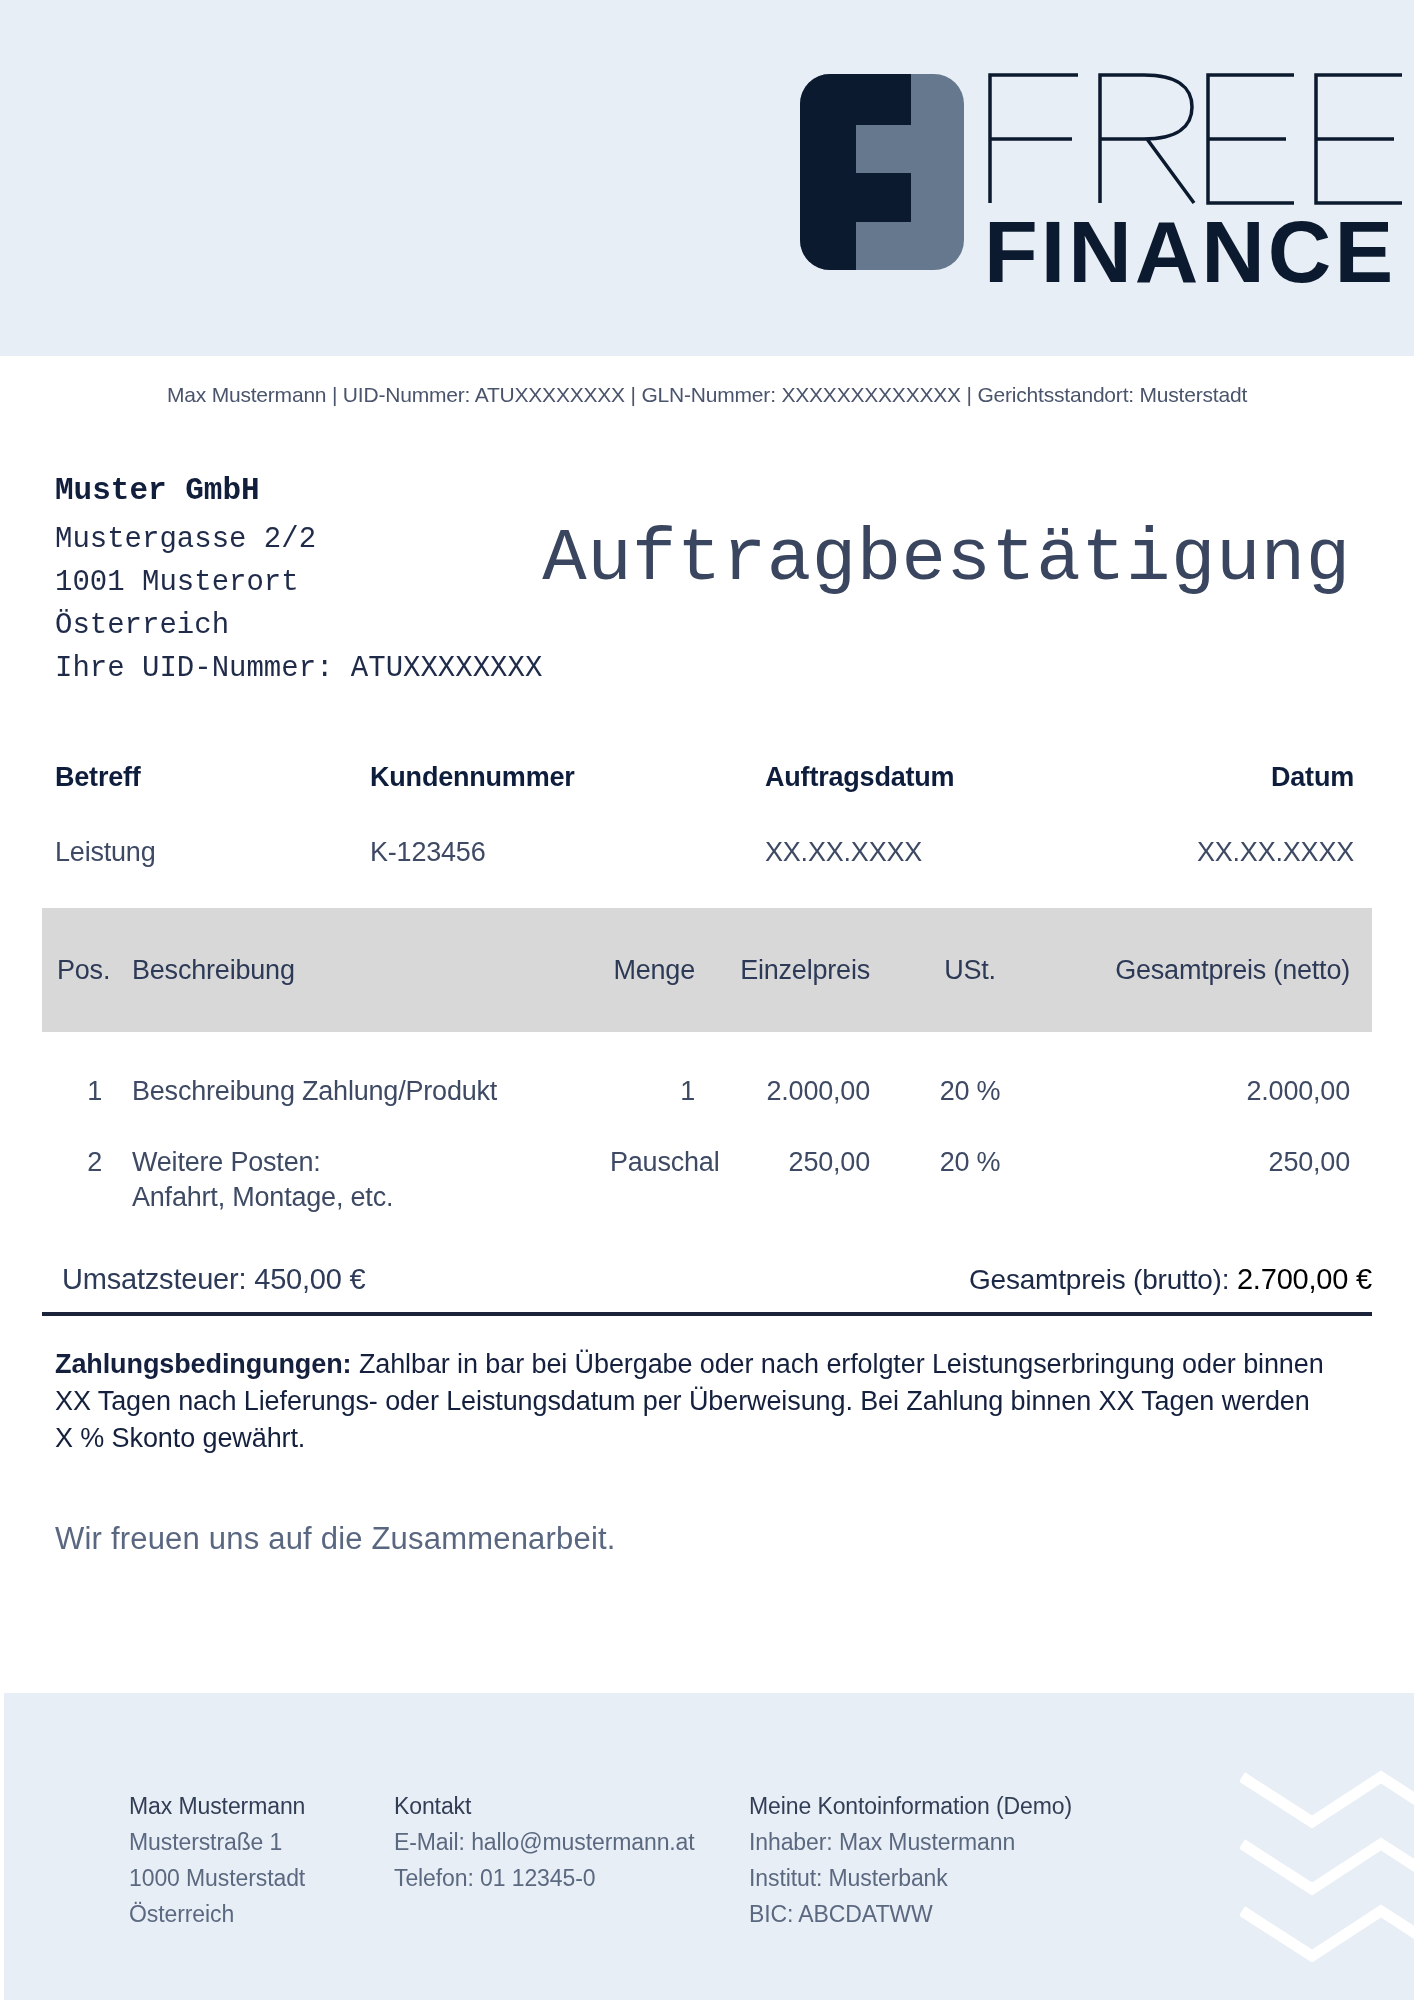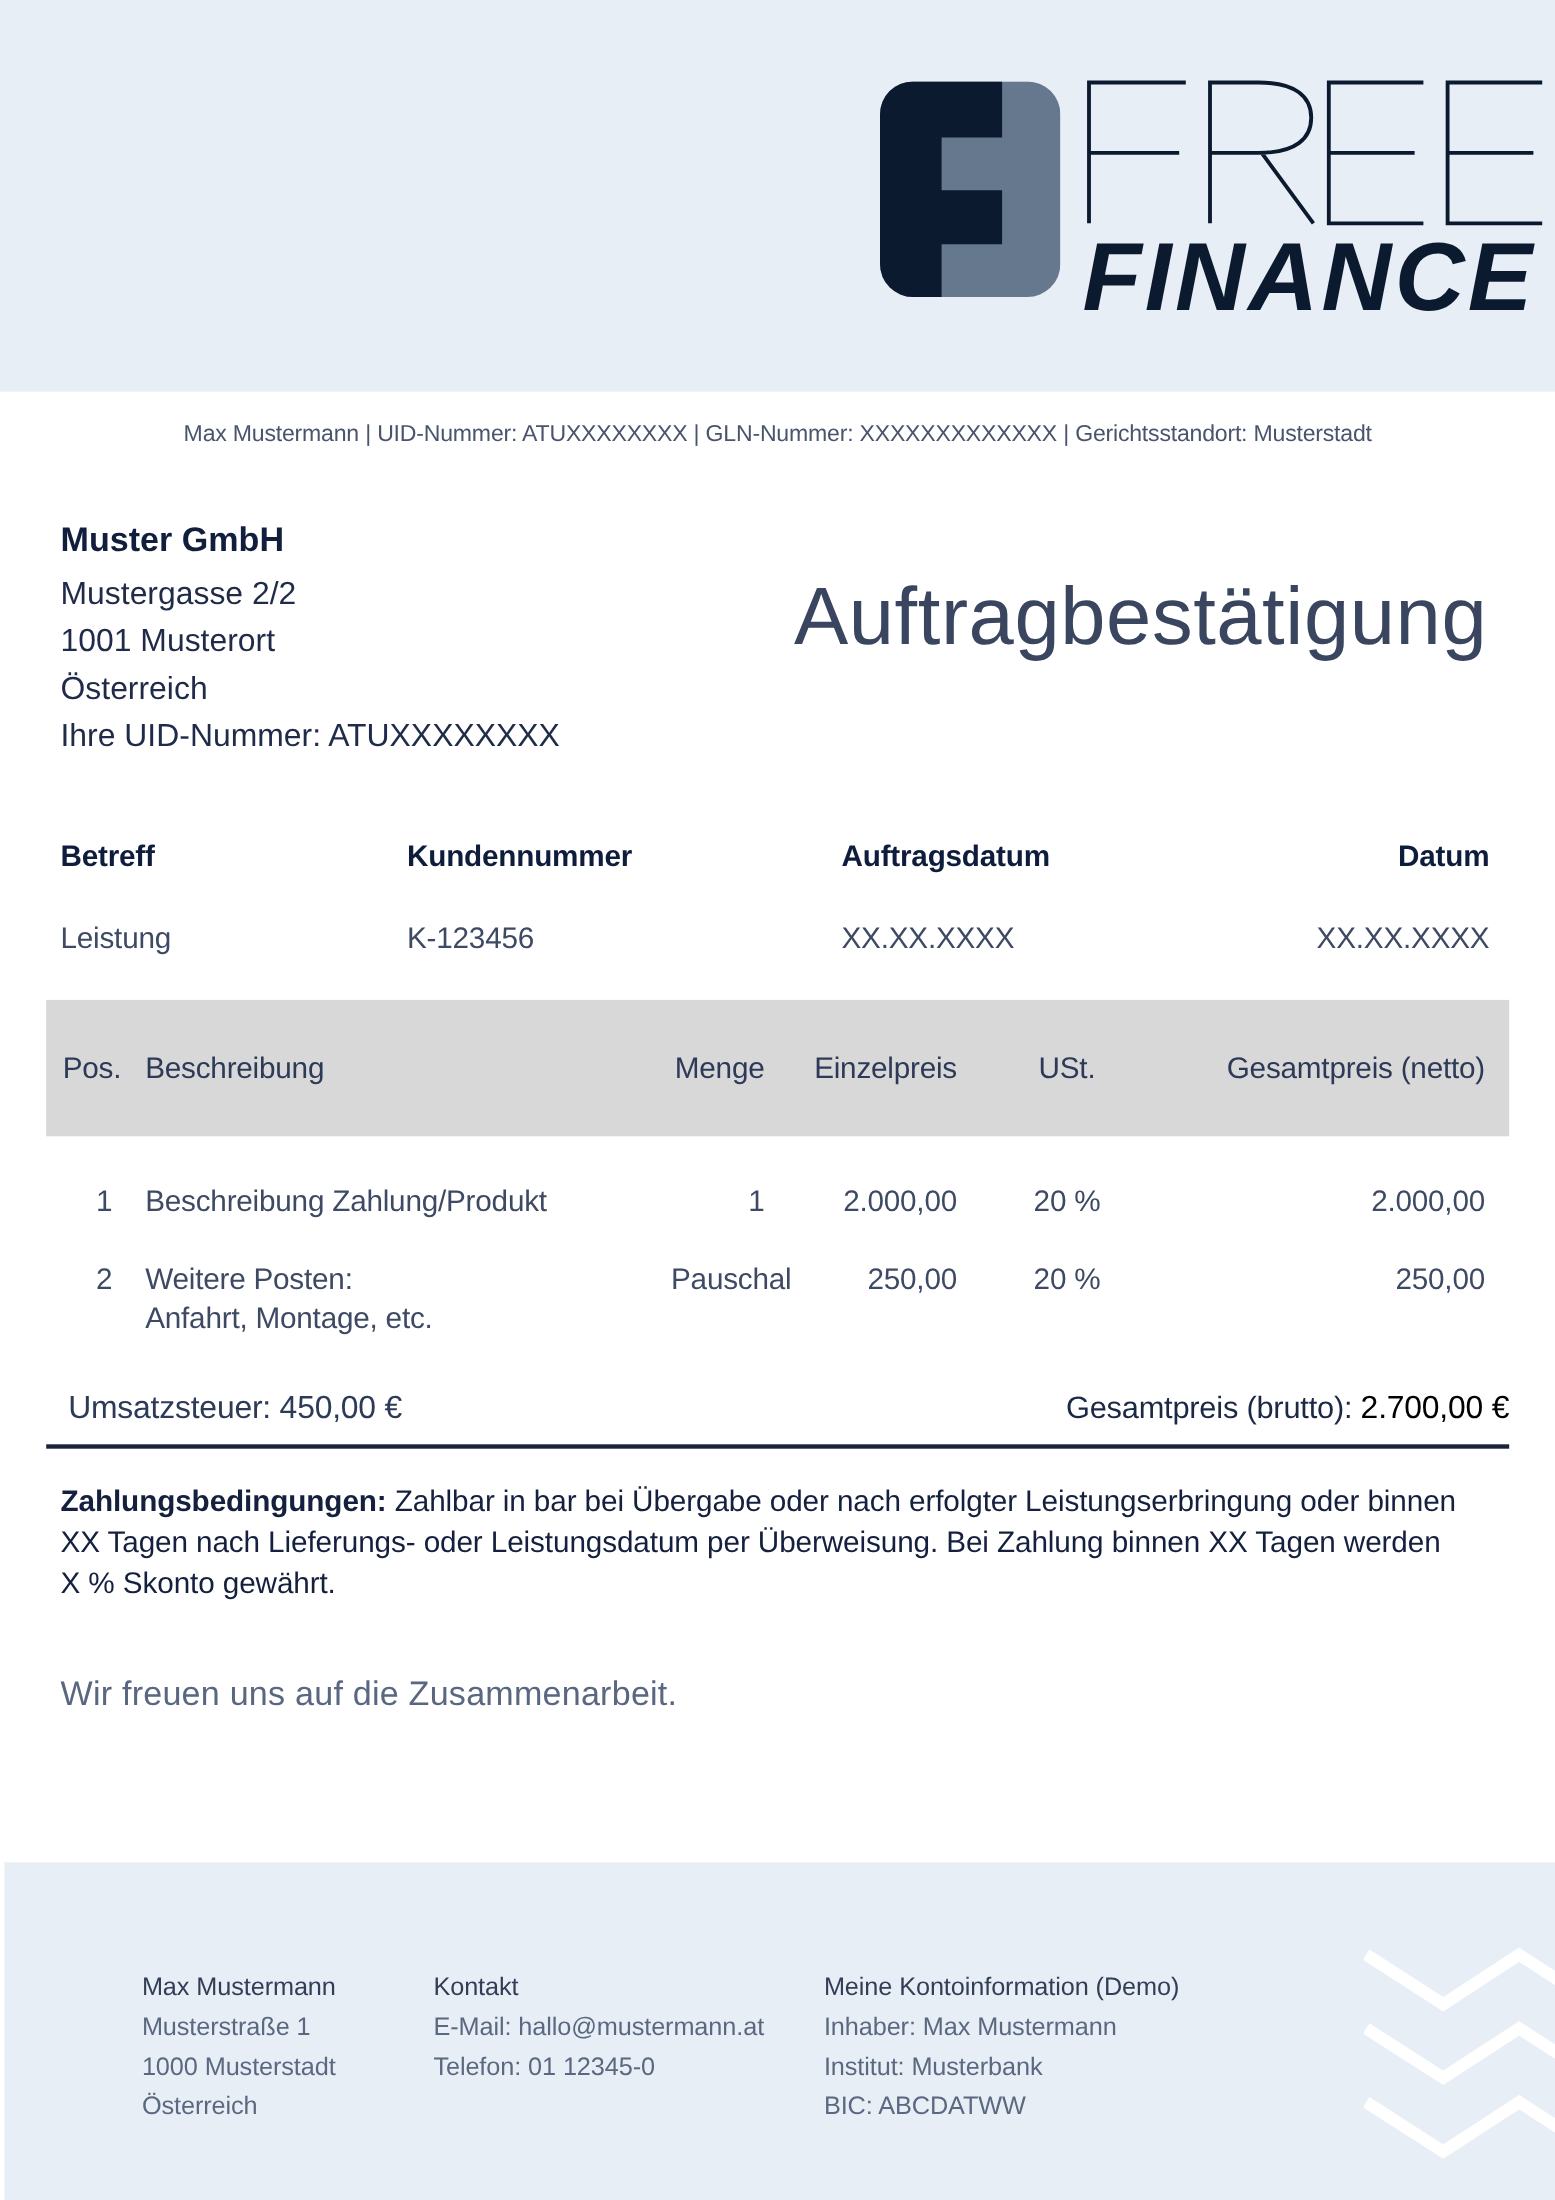--- a/index.html
+++ b/index.html
@@ -12,30 +12,30 @@
   }
   *{margin:0;padding:0;box-sizing:border-box;}
   html,body{background:#fff;}
   .page{
     position:relative;width:1414px;height:2000px;background:#fff;overflow:hidden;
     font-family:"Liberation Sans",sans-serif;color:var(--ink);
   }
   
   .top-band{position:relative;height:356px;background:var(--band);}
   .logo-icon{position:absolute;left:800px;top:74px;}
-  .wordmark{position:absolute;left:984px;top:72px;width:424px;font-style:italic;}
+  .wordmark{position:absolute;left:984px;top:72px;width:424px;}
   .free-svg{display:block;}
   .finance{
     font-size:88px;font-weight:700;letter-spacing:3px;line-height:1;
     color:var(--navy);margin-top:2px;white-space:nowrap;
   }
   
   .topline{margin-top:27px;text-align:center;font-size:21px;color:#4a546c;letter-spacing:-0.2px;}
   
-  .intro{display:flex;justify-content:space-between;margin:66px 62px 0 55px;}
+  .intro{display:flex;margin:66px 62px 0 55px;font-family:Liberation Mono, monospace;}
   .sender-name{font-size:31px;font-weight:bold;color:#111e3c;margin-bottom:10px;}
   .sender-line{font-size:29px;line-height:43px;color:#1f2b49;}
   .doc-title{
     font-size:74px;font-weight:300;color:#3a465f;margin-top:44px;
     letter-spacing:0.5px;white-space:nowrap;
   }
   
   .meta{display:grid;grid-template-columns:315px 395px 1fr auto;margin:72px 60px 0 55px;}
   .meta-label{font-size:27px;font-weight:bold;color:#0f1d3d;letter-spacing:-0.2px;}
   .meta-value{font-size:27px;color:var(--thin);padding-top:44px;letter-spacing:-0.2px;}

